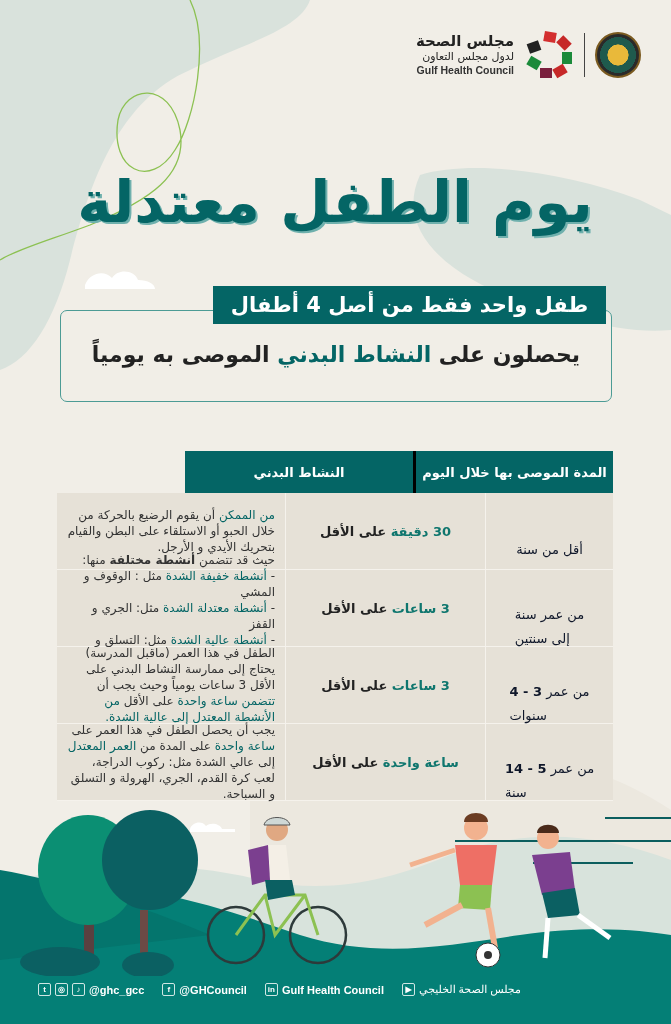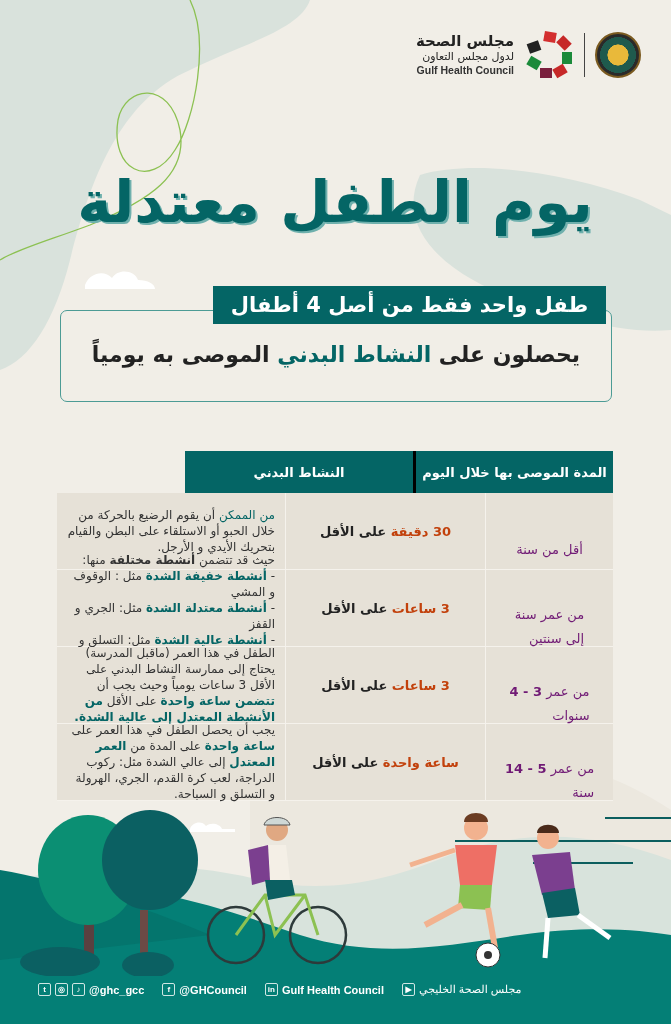--- a/index.html
+++ b/index.html
@@ -56,44 +56,44 @@
   }
   .th:last-child { border-left: none; }
   .td {
     background: #e6e1d7; border-bottom: 1px solid #f5f2ec; border-left: 1px solid #f5f2ec;
     display: flex; align-items: center; justify-content: center; font-size: 12.5px;
   }
   .td:last-child { border-left: none; }
   .c-age { width: 128px; }
   .c-dur { width: 200px; }
   .c-act { width: 228px; }
-  .age-txt { color: #701a75; text-align: right; line-height: 24px; font-size: 13px; margin-top: 38px; }
+  .age-txt { color: #0f172a; text-align: left; line-height: 24px; font-size: 13px; margin-top: 38px; }
   .age-txt b { font-weight: bold; }
   .dur-txt { font-weight: bold; font-size: 13px; color: #222; }
-  .dur-txt .hl { color: #c2410c; }
+  .dur-txt .hl { color: #0f766e; }
   .act-txt { font-size: 12px; line-height: 16px; text-align: right; padding: 0 10px; width: 100%; color: #333; }
   .act-txt .hl { color: #046565; }
-  .act-txt .bhl { color: #046565; font-weight: bold; }
+  .act-txt .bhl { color: #046565; font-weight: normal; }
   .act-txt b { font-weight: bold; }
   .row-h { height: 77px; }
 
   
   .footer {
     position: absolute; bottom: 0; left: 0; width: 671px; height: 48px; background: #047f76;
   }
   .social {
     position: absolute; top: 983px; left: 38px; display: flex; align-items: center; gap: 6px; color: #fff;
     font-size: 11px; font-family: "Liberation Sans", sans-serif; font-weight: bold;
   }
   .soc-icon {
     width: 13px; height: 13px; border: 1px solid #cfe7e4; border-radius: 2px;
     display: inline-flex; align-items: center; justify-content: center; font-size: 8px; color: #fff;
   }
   .soc-group { display: flex; align-items: center; gap: 4px; margin-right: 12px; }
-  .soc-ar { font-family: Liberation Sans, sans-serif; font-weight: normal; font-size: 11px; direction: rtl; }
+  .soc-ar { font-family: Liberation Serif, serif; font-weight: normal; font-size: 11px; direction: rtl; }
 </style>
 </head>
 <body>
 
 <div class="bg-layer">
   <svg width="671" height="1024" viewBox="0 0 671 1024">
 
     <path d="M0,0 L310,0 C300,30 240,45 190,70 C120,100 90,180 70,260 C55,320 30,360 0,370 Z" fill="#d9e2dc"></path>
 
     <path d="M420,175 C470,160 560,170 640,200 L671,215 L671,330 C620,335 560,315 520,300 C470,285 390,240 420,175 Z" fill="#d9e2dc"></path>

